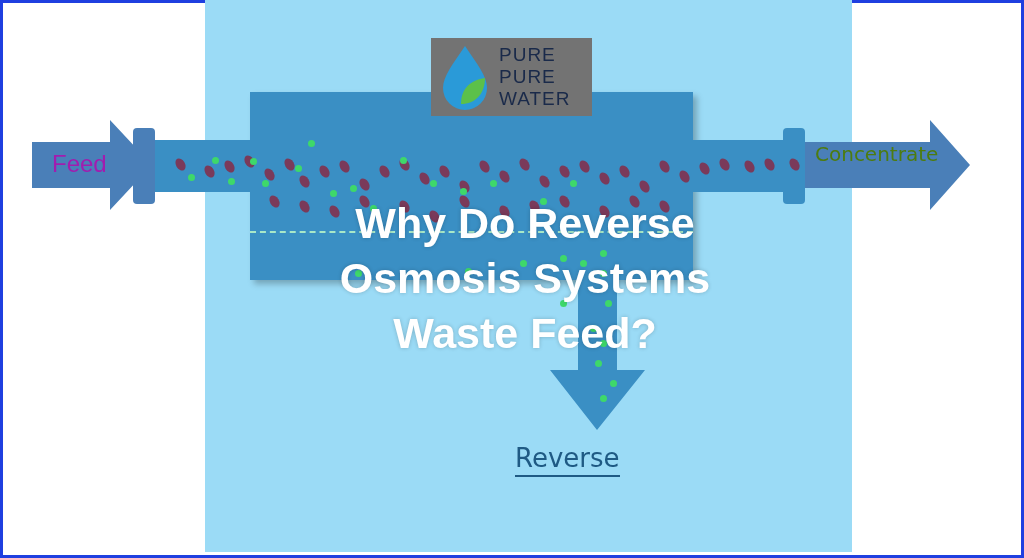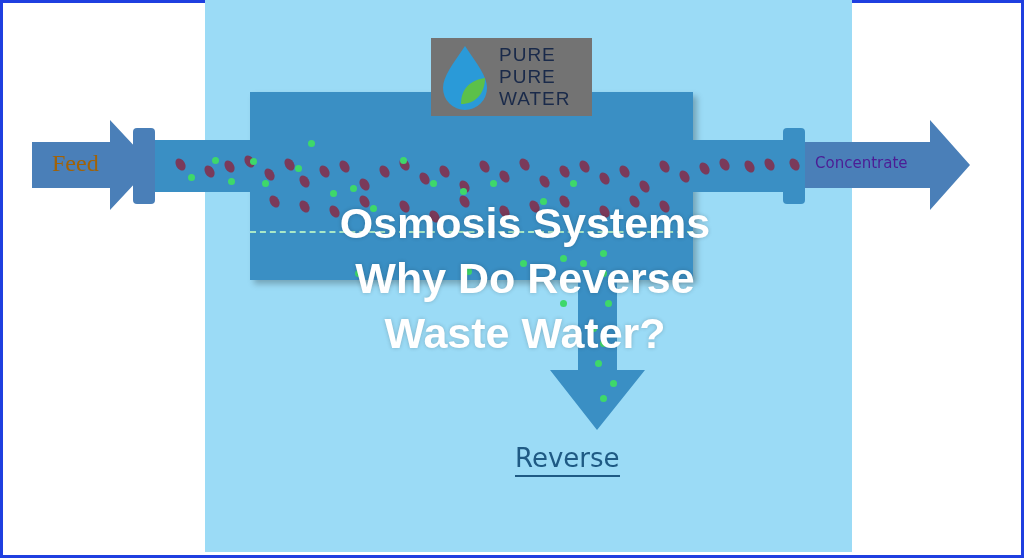--- a/index.html
+++ b/index.html
@@ -7,22 +7,22 @@
   .frame{position:absolute;left:0;top:0;width:1018px;height:552px;border:3px solid #1f3fe0;background:#fff;}
   .panel{position:absolute;left:205px;top:0;width:647px;height:552px;background:#9bdbf6;}
   .chamber{position:absolute;left:250px;top:92px;width:443px;height:188px;background:#3a8fc4;box-shadow:4px 4px 6px rgba(0,0,0,0.25);}
   .pipe{position:absolute;left:135px;top:140px;width:660px;height:52px;background:#3a8fc4;}
   .pipe-left{position:absolute;left:133px;top:128px;width:22px;height:76px;background:#4a7fb8;border-radius:4px;}
   .pipe-right{position:absolute;left:783px;top:128px;width:22px;height:76px;background:#3a8fc4;border-radius:4px;}
   .membrane{position:absolute;left:250px;top:231px;width:443px;height:0;border-top:2px dashed #a8e8c8;}
   .feed-arrow{position:absolute;left:32px;top:120px;width:120px;height:90px;}
   .conc-arrow{position:absolute;left:795px;top:120px;width:175px;height:90px;}
   .perm-arrow{position:absolute;left:550px;top:270px;width:95px;height:160px;}
-  .label-feed{position:absolute;left:52px;top:150px;font-family:Liberation Serif, serif;font-size:24px;color:#a16207;}
-  .label-conc{position:absolute;left:815px;top:154px;font-family:"DejaVu Sans",sans-serif;font-size:15px;color:#4c1d95;}
+  .label-feed{position:absolute;left:52px;top:150px;font-family:Liberation Sans, sans-serif;font-size:24px;color:#a21caf;}
+  .label-conc{position:absolute;left:815px;top:142px;font-family:"DejaVu Sans",sans-serif;font-size:20px;color:#4d7c0f;}
   .label-perm{position:absolute;left:515px;top:443px;font-family:"DejaVu Sans",sans-serif;font-size:26px;color:#1f5a84;border-bottom:2px solid #1f5a84;padding-bottom:2px;}
   .dot{position:absolute;border-radius:50%;}
   .red{width:9px;height:13px;background:#7a3a5a;transform:rotate(-30deg);}
   .green{width:7px;height:7px;background:#3ed86a;}
   .logo{position:absolute;left:431px;top:38px;width:161px;height:78px;background:#737373;}
   .logo .drop{position:absolute;left:8px;top:6px;width:52px;height:66px;}
   .logo .txt{position:absolute;left:68px;top:6px;font-size:19px;line-height:22px;color:#1a2a4a;letter-spacing:1px;}
   .title{position:absolute;left:330px;top:196px;width:390px;text-align:center;color:#fff;font-weight:bold;font-size:43px;line-height:55px;text-shadow:0 0 4px rgba(0,0,0,0.2);}
 </style>
 </head>
@@ -135,16 +135,16 @@
     <path d="M22 60 C22 44 32 36 46 34 C46 50 36 60 22 60Z" fill="#5cc04a"></path>
   </svg>
   <div class="txt">
     <div>PURE</div>
     <div>PURE</div>
     <div>WATER</div>
   </div>
 </div>
 
 <div class="title">
+  <div>Why Do Reverse</div>
   <div>Osmosis Systems</div>
-  <div>Why Do Reverse</div>
-  <div>Waste Water?</div>
+  <div>Waste Feed?</div>
 </div>
 
 </body></html>

